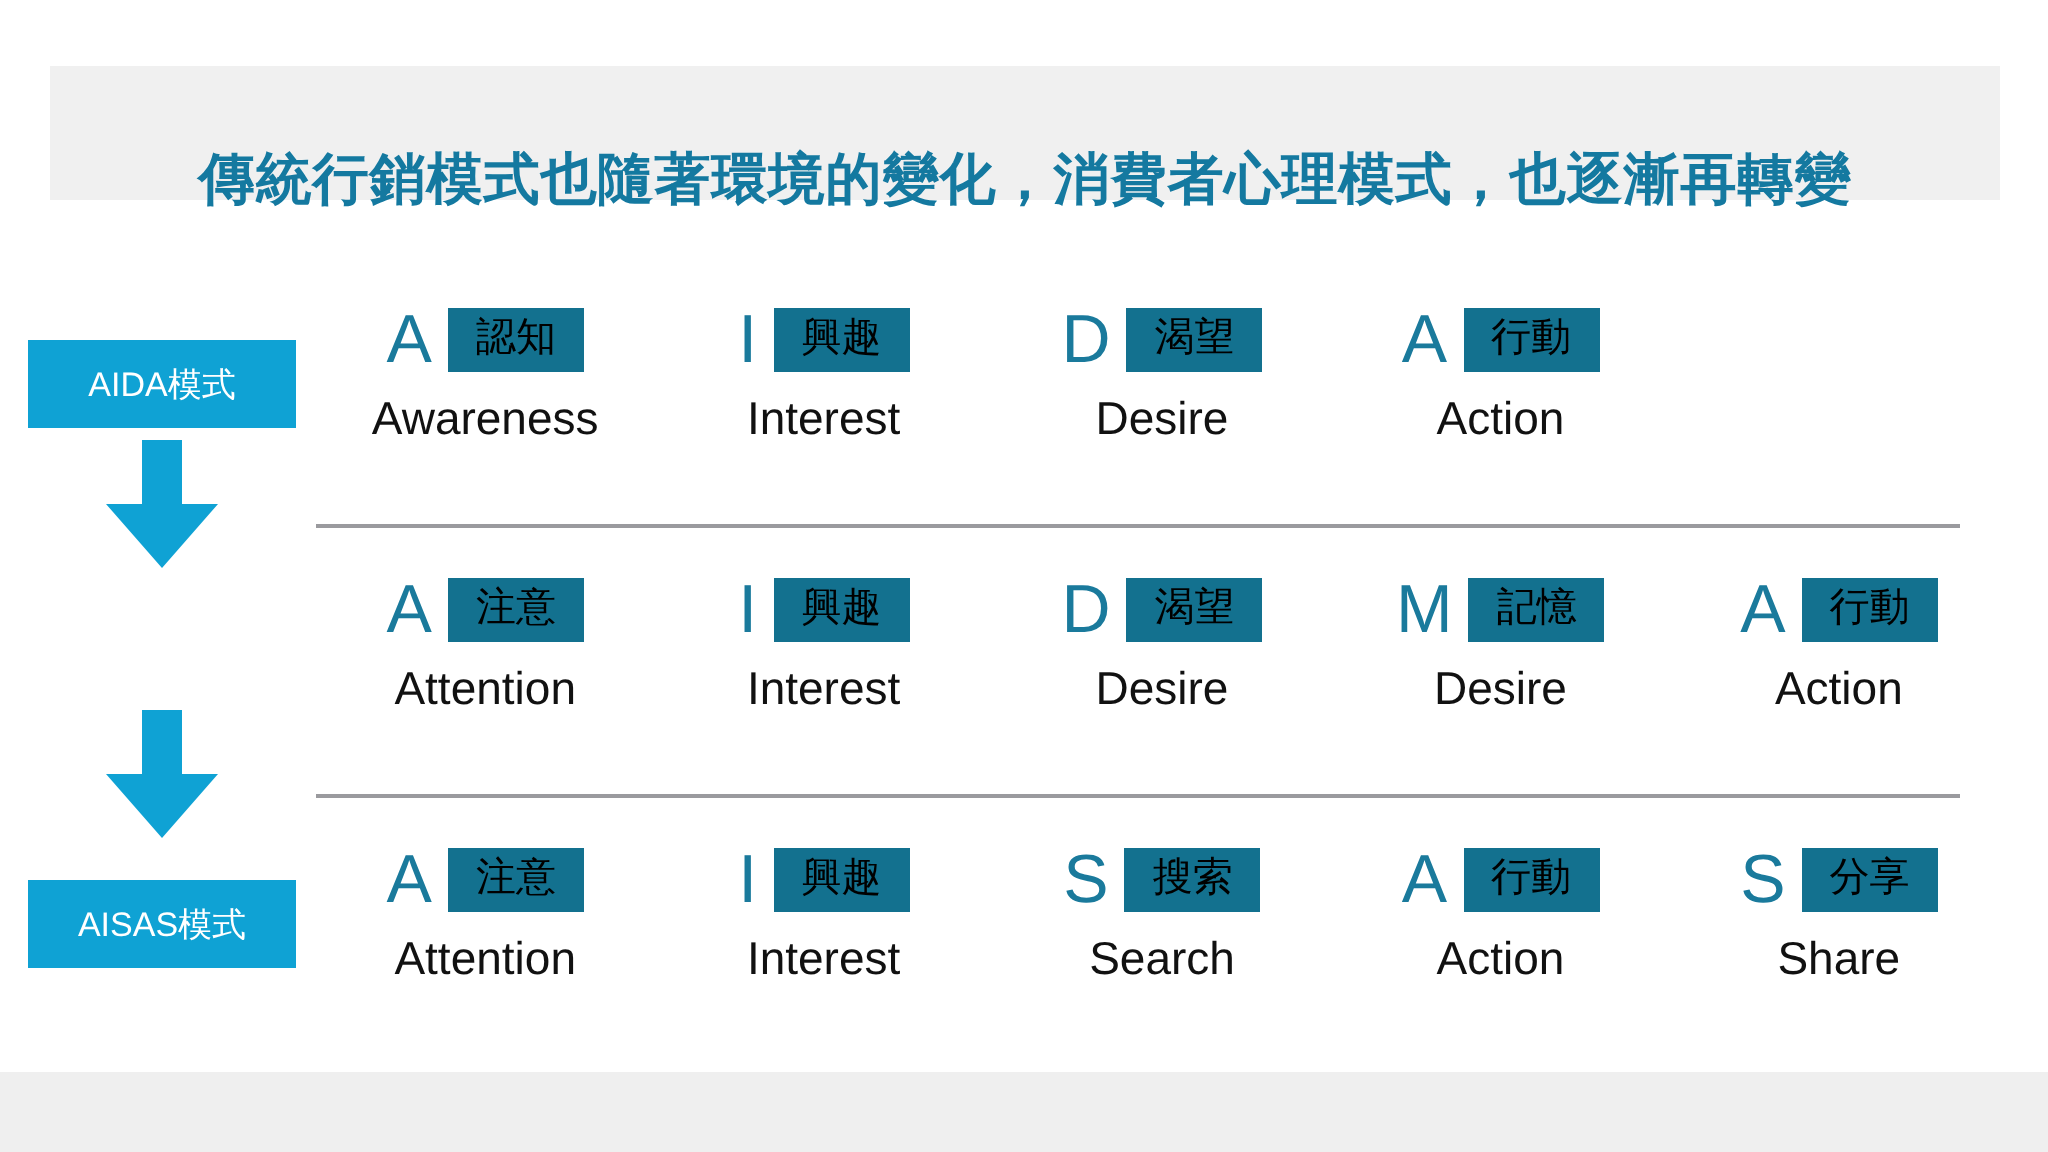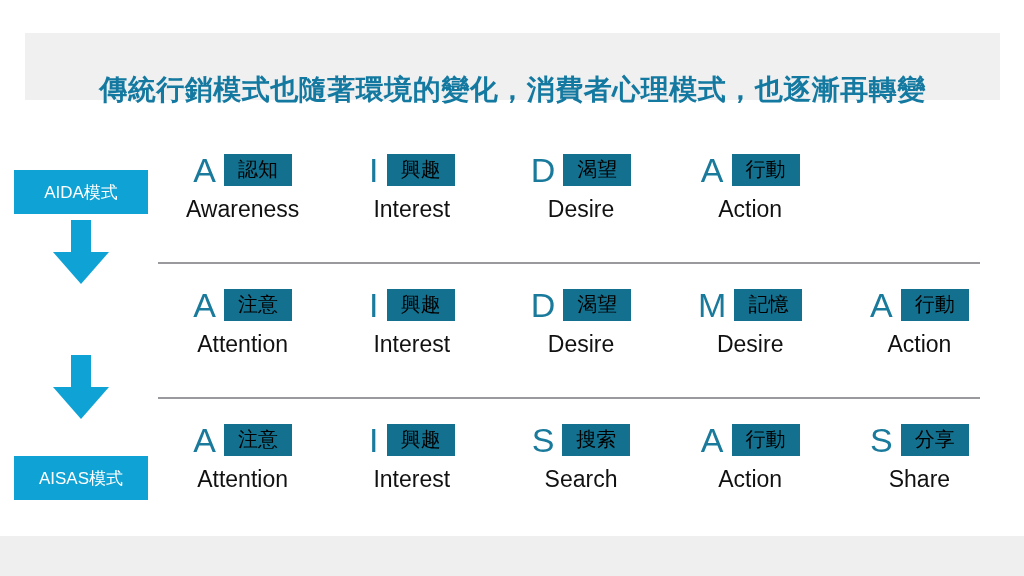--- a/index.html
+++ b/index.html
@@ -63,21 +63,21 @@
     background: #0FA2D4;
     color: #ffffff;
     font-size: 17px;
     display: flex;
     align-items: center;
     justify-content: center;
     white-space: nowrap;
   }
   .row-aida  .model-label { top: 22px; }
   .row-aidma .model-label { top: 22px; }
-  .row-aisas .model-label { top: 22px; margin-top: 16px; }
+  .row-aisas .model-label { top: 22px; }
 
   
   .steps {
     position: absolute;
     left: 158px;
     top: 0;
     width: 846px;
     height: 100px;
     display: flex;
     align-items: flex-start;

